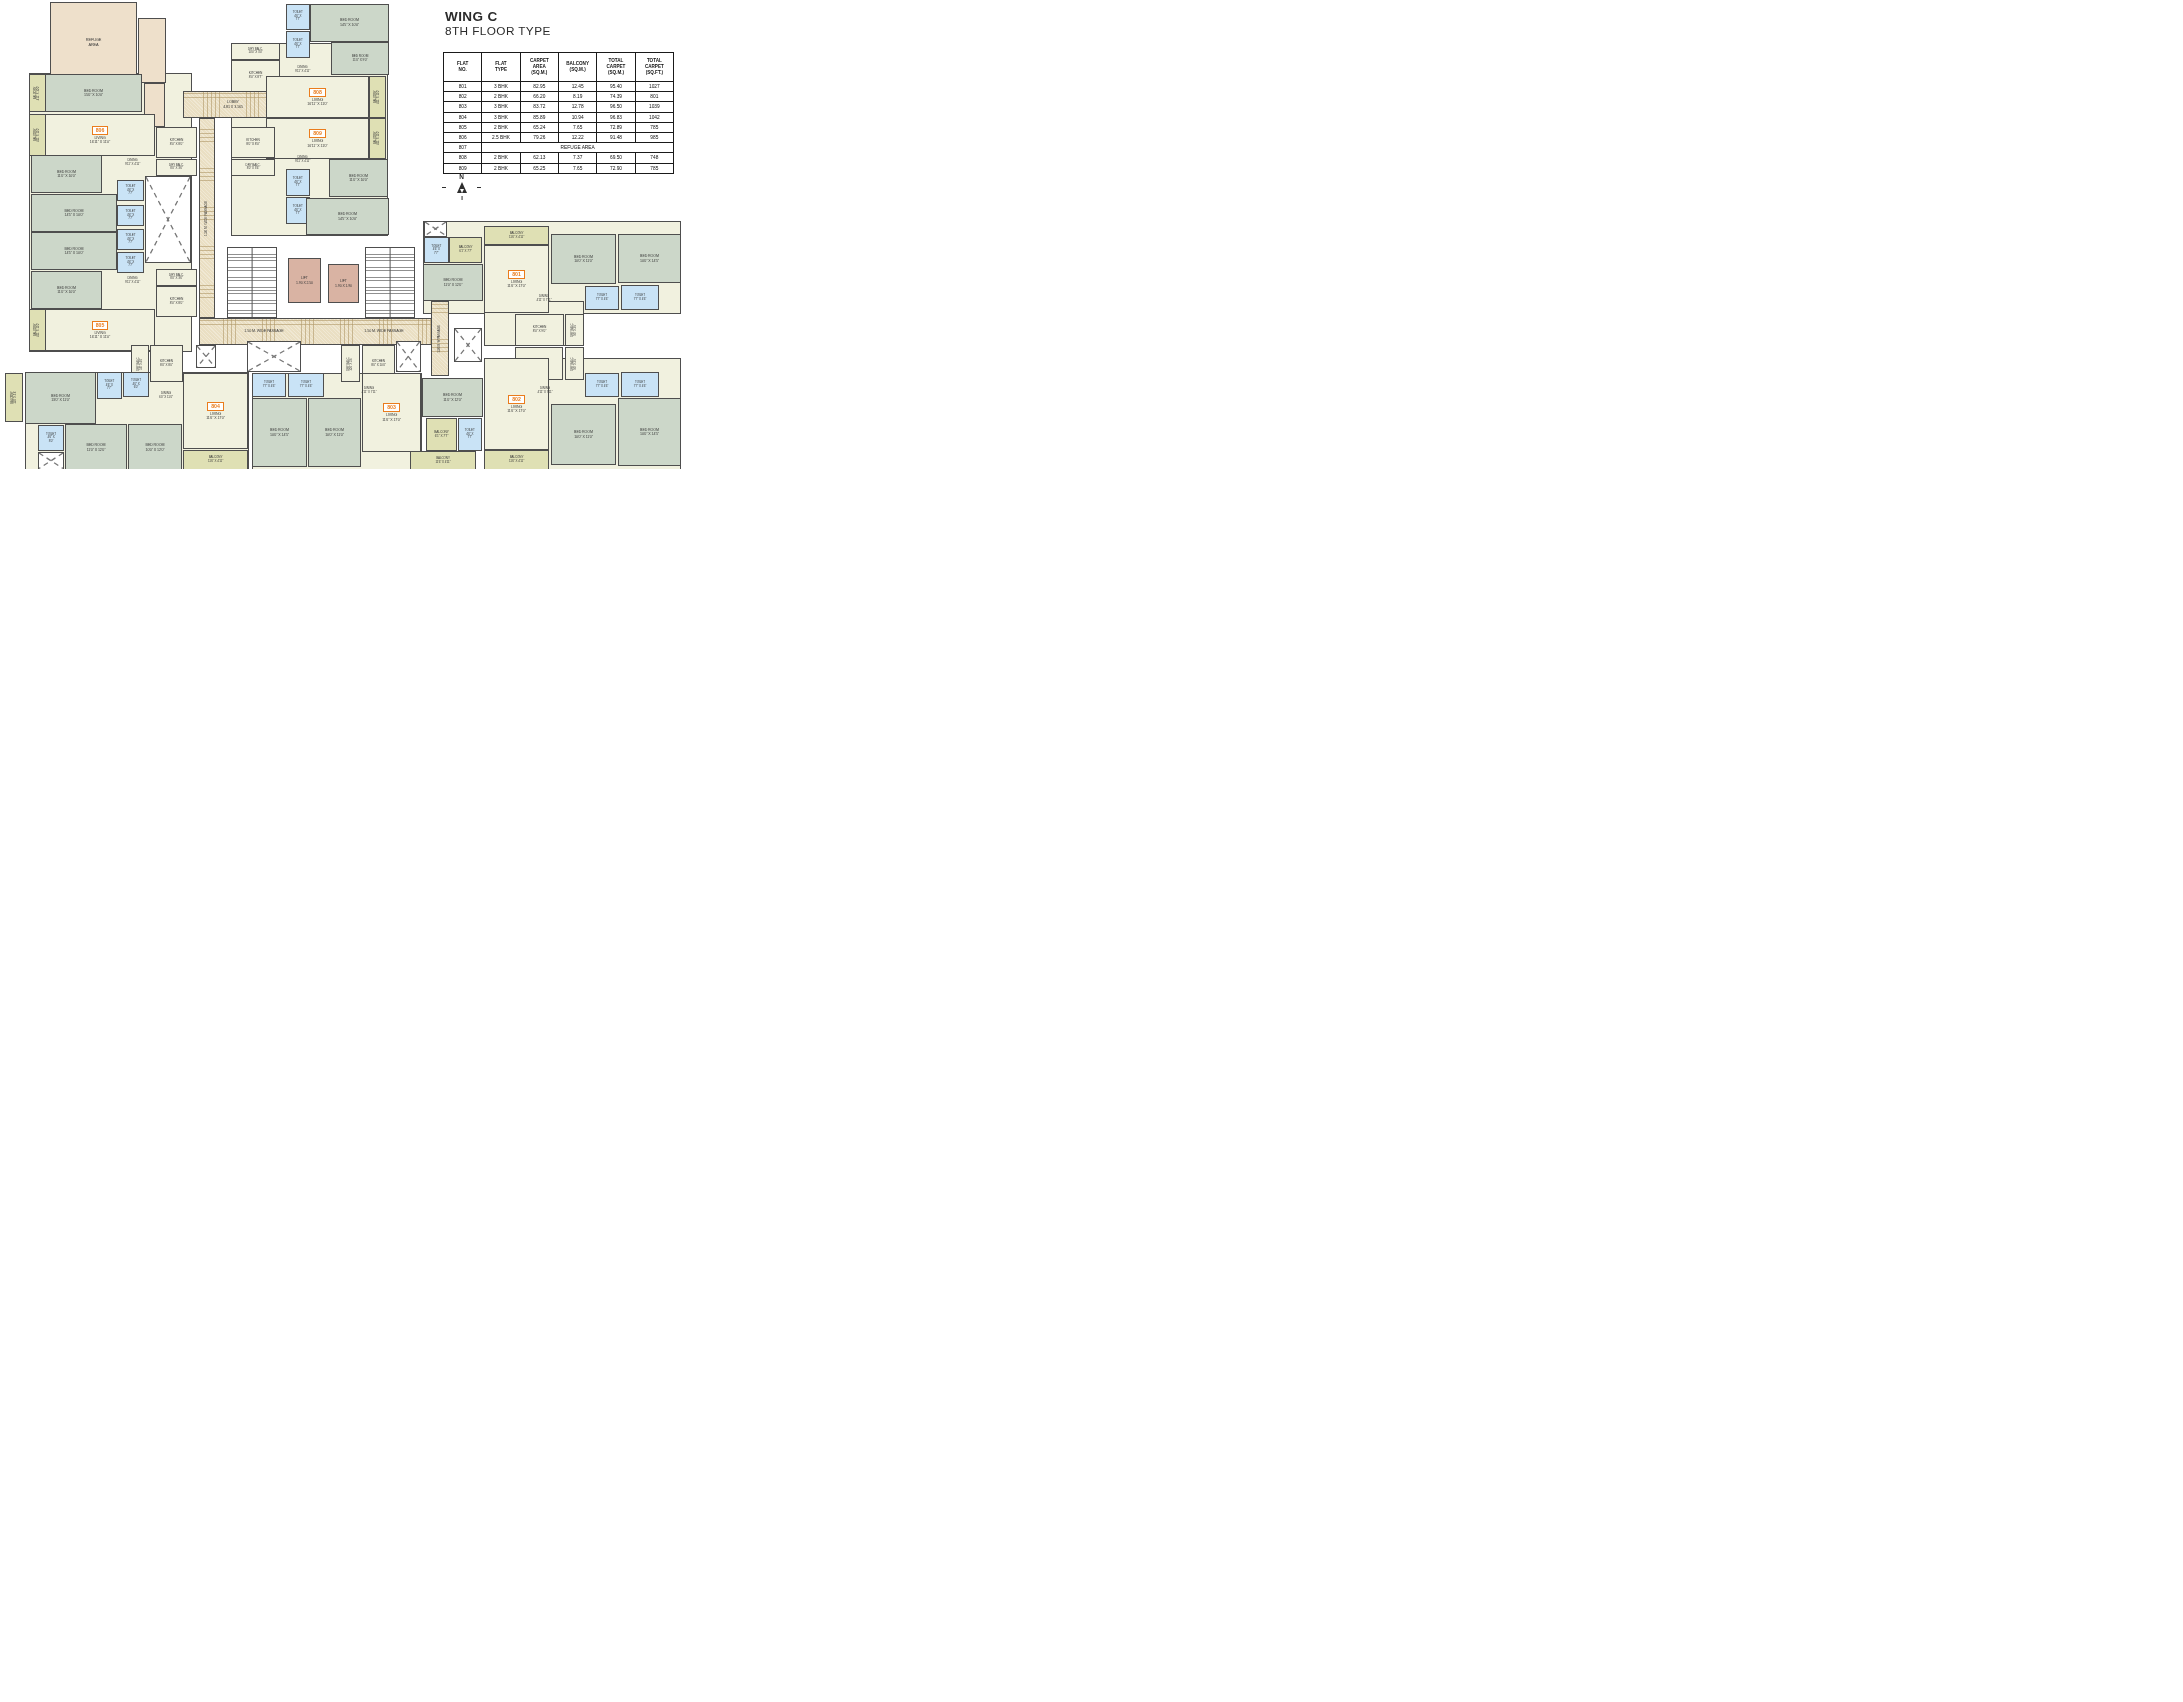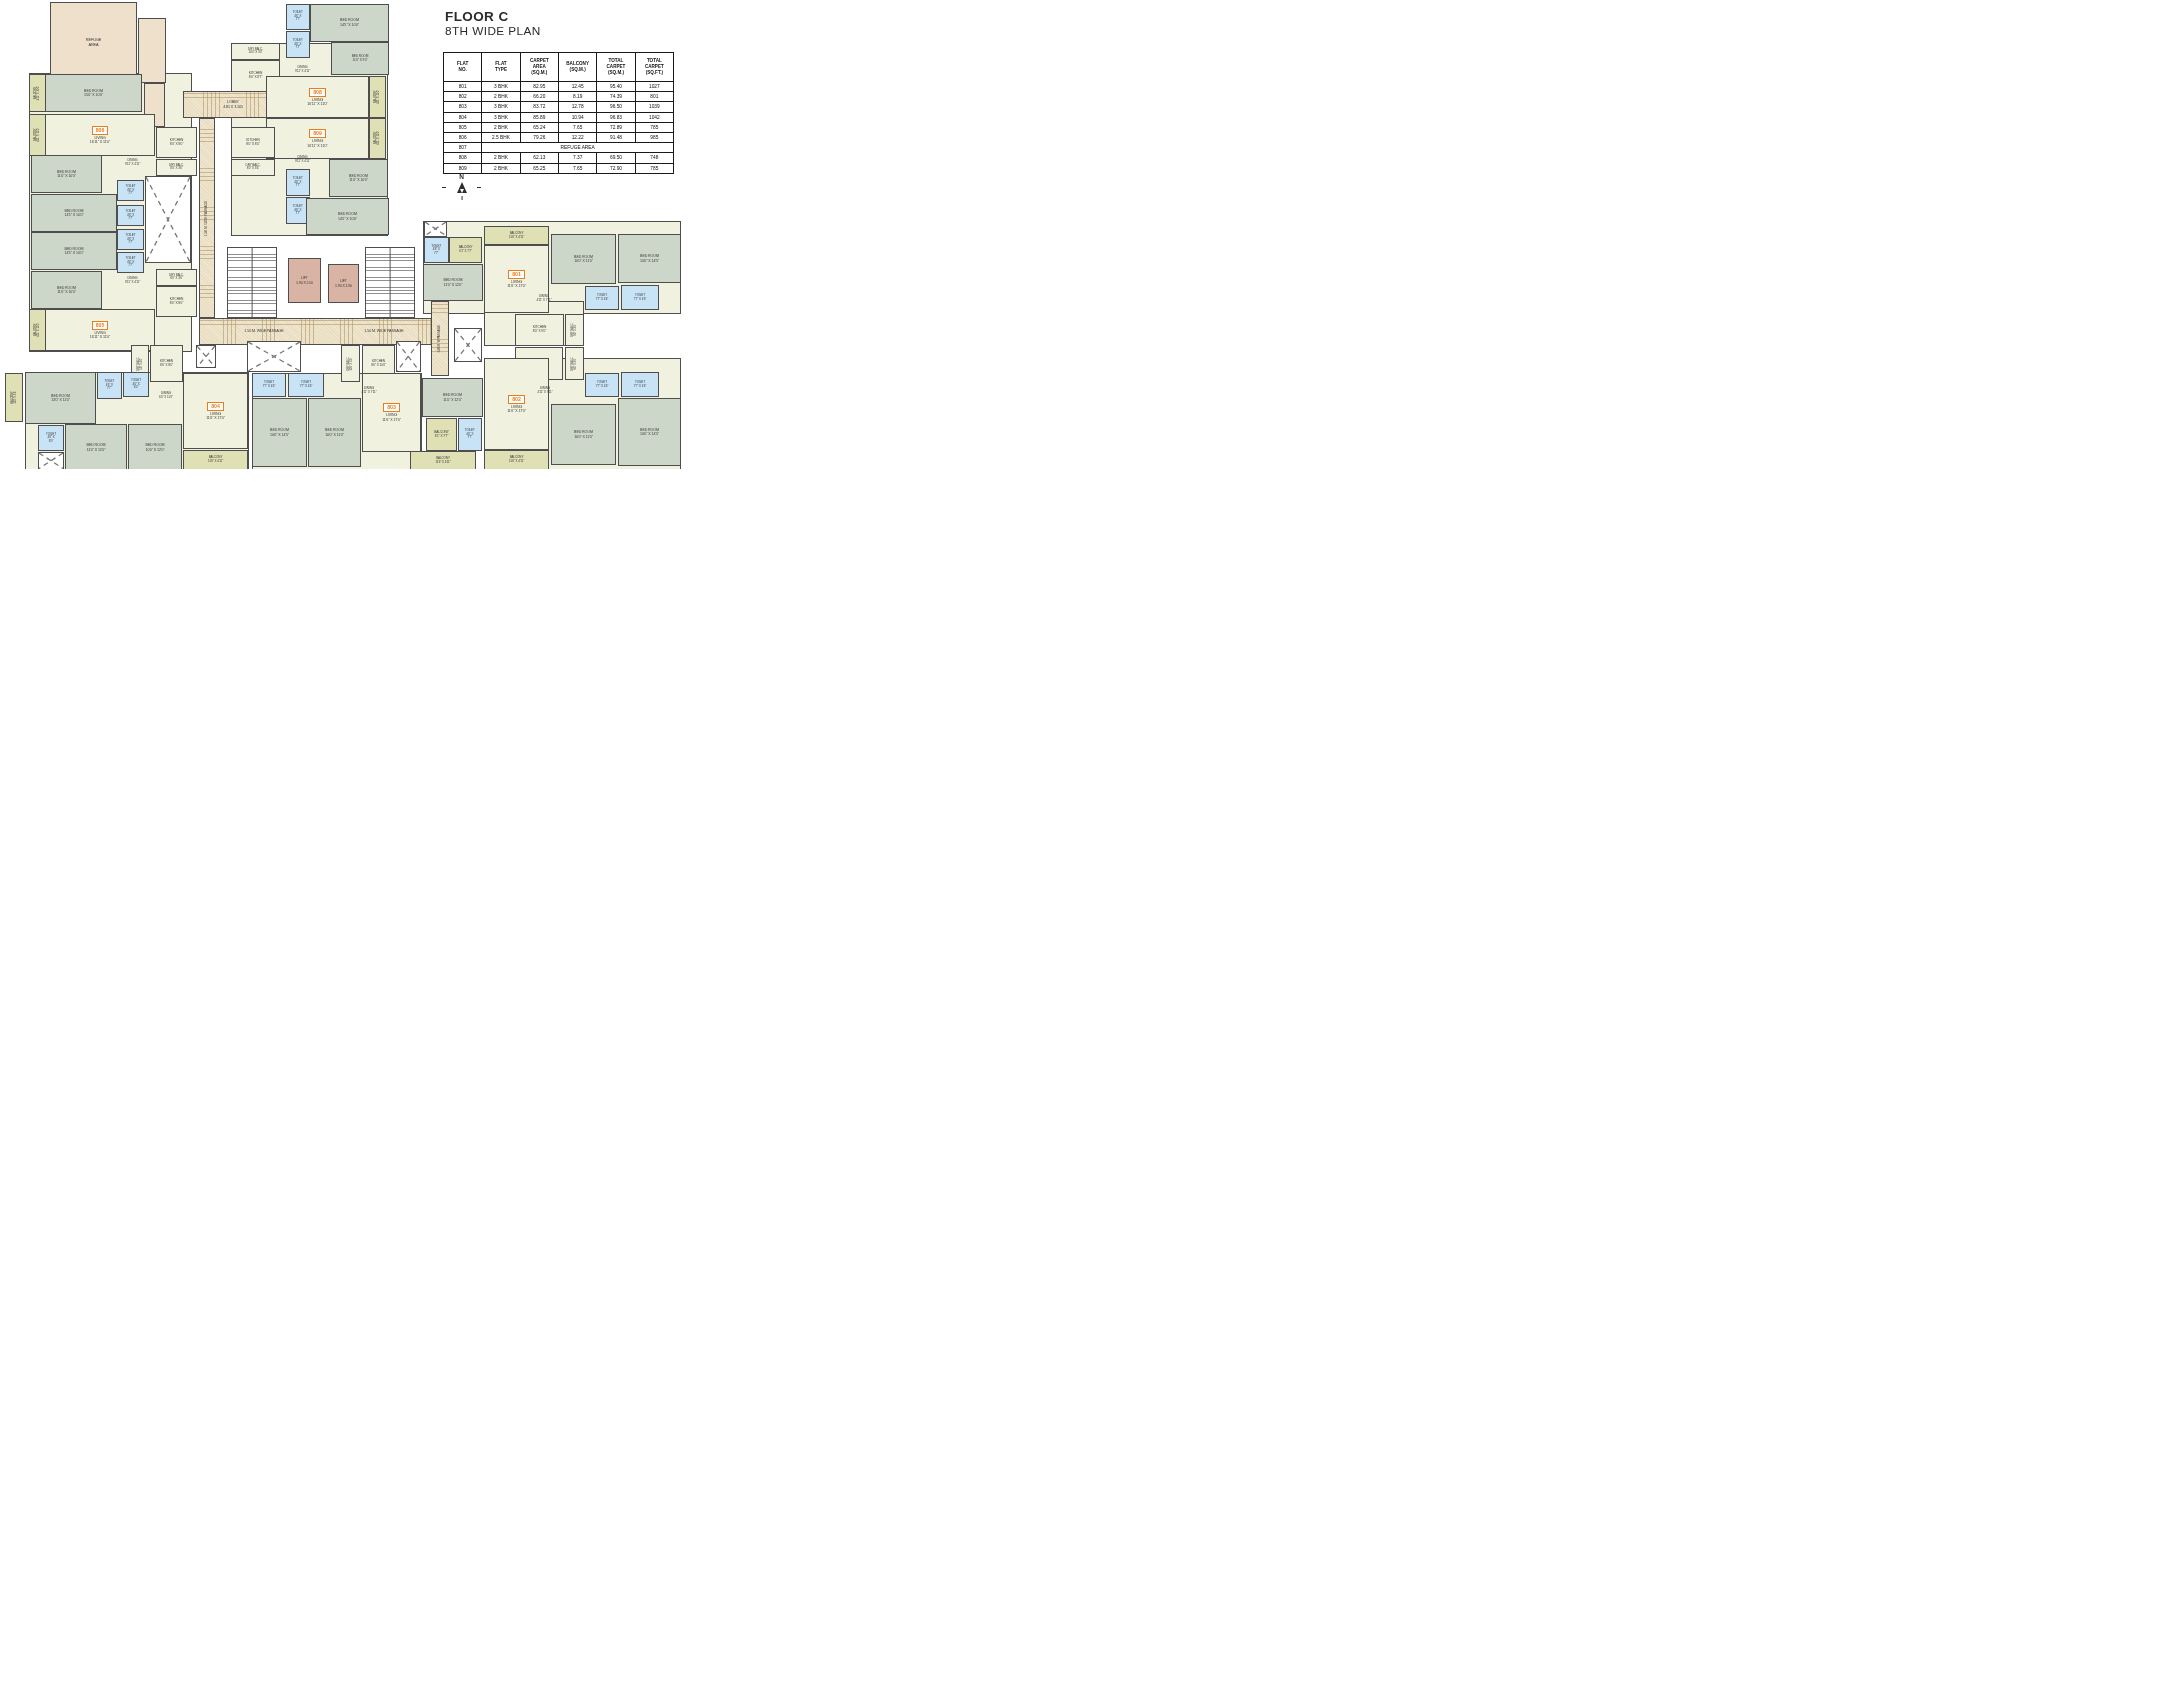--- a/index.html
+++ b/index.html
@@ -46,22 +46,22 @@
   .north .tickl,.north .tickr{position:absolute;top:14px;width:4.4px;height:0.9px;background:#2e2e2e;}
   .north .tickl{left:0;} .north .tickr{right:0;}
   .north .tickb{position:absolute;left:50%;top:23px;transform:translateX(-50%);width:0.9px;height:3.9px;background:#2e2e2e;}
 </style>
 </head>
 <body>
 
 <div class="stage">
 
   <div class="titleblock">
-    <div class="t1">FLOOR C</div>
-    <div class="t2">8TH WIDE PLAN</div>
+    <div class="t1">WING C</div>
+    <div class="t2">8TH FLOOR TYPE</div>
   </div>
 
   <table class="areatable">
     <thead>
         <tr>
           <th>FLAT<br>NO.</th>
           <th>FLAT<br>TYPE</th>
           <th>CARPET<br>AREA<br>(SQ.M.)</th>
           <th>BALCONY<br>(SQ.M.)</th>
           <th>TOTAL<br>CARPET<br>(SQ.M.)</th>

